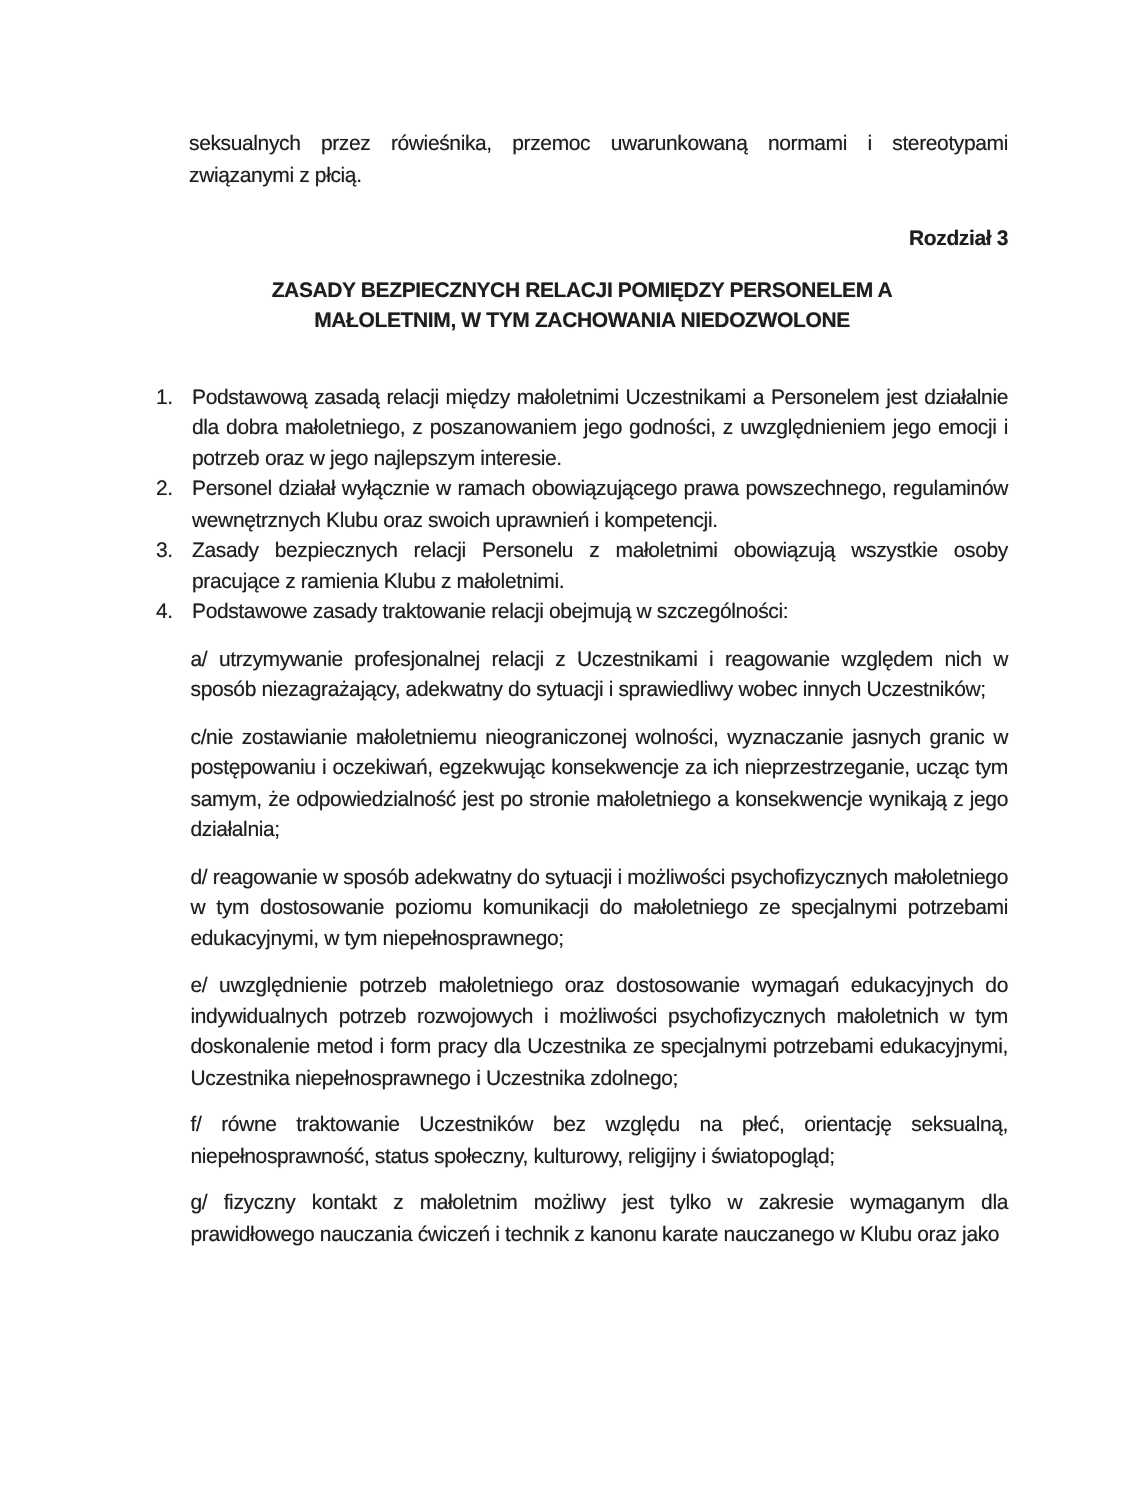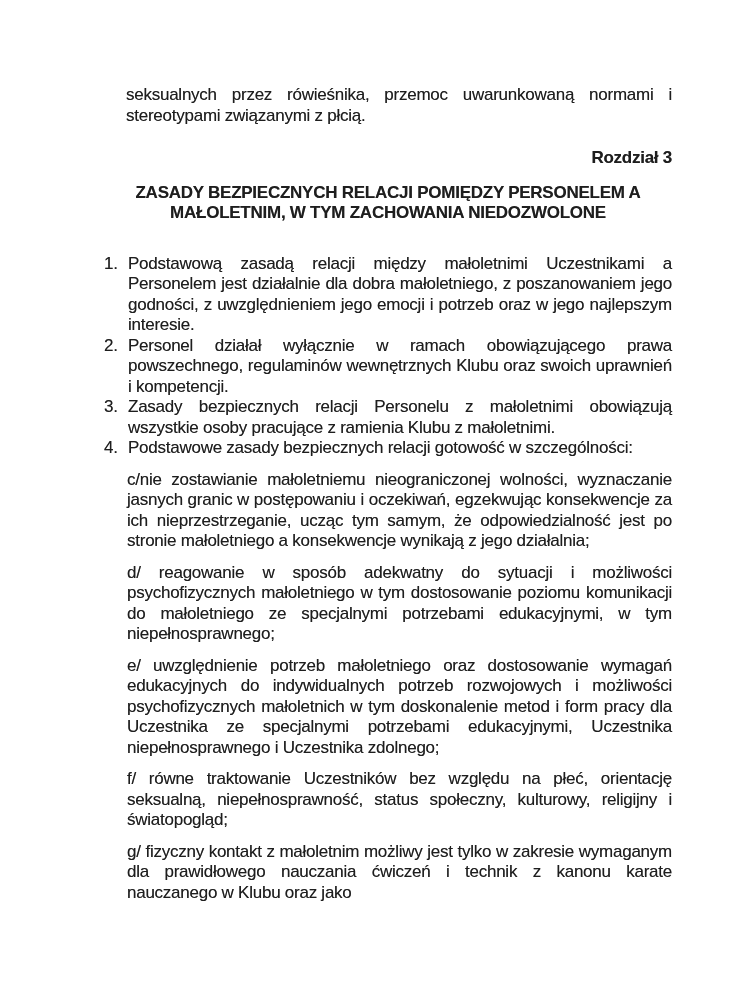--- a/index.html
+++ b/index.html
@@ -14,21 +14,21 @@
     background: #ffffff;
     overflow: hidden;
     font-family: "Liberation Sans", sans-serif;
     color: #1e1e1e;
   }
   .content {
     position: absolute;
     left: 104px;
     top: 85px;
     width: 568px;
-    font-size: 17px;
+    font-size: 14px;
     line-height: 20.5px;
     letter-spacing: -0.25px;
     text-align: justify;
     text-shadow: 0 0 0.5px rgba(30,30,30,0.55);
   }
   .intro {
     margin: 0;
     padding-left: 22px;
   }
   .chapter-label {
@@ -79,25 +79,26 @@
       <div class="nitem">
         <span class="num">2.</span>
         <span>Personel działał wyłącznie w ramach obowiązującego prawa powszechnego, regulaminów wewnętrznych Klubu oraz swoich uprawnień i kompetencji.</span>
       </div>
       <div class="nitem">
         <span class="num">3.</span>
         <span>Zasady bezpiecznych relacji Personelu z małoletnimi obowiązują wszystkie osoby pracujące z ramienia Klubu z małoletnimi.</span>
       </div>
       <div class="nitem">
         <span class="num">4.</span>
-        <span>Podstawowe zasady bezpiecznych relacji gotowość w szczególności:</span>
+        <span>Podstawowe zasady traktowanie relacji obejmują w szczególności:</span>
       </div>
     </div>
 
     <div>
+      <p class="litem">a/ utrzymywanie profesjonalnej relacji z Uczestnikami i reagowanie względem nich w sposób niezagrażający, adekwatny do sytuacji i sprawiedliwy wobec innych Uczestników;</p>
       <p class="litem">c/nie zostawianie małoletniemu nieograniczonej wolności, wyznaczanie jasnych granic w postępowaniu i oczekiwań, egzekwując konsekwencje za ich nieprzestrzeganie, ucząc tym samym, że odpowiedzialność jest po stronie małoletniego a konsekwencje wynikają z jego działalnia;</p>
       <p class="litem">d/ reagowanie w sposób adekwatny do sytuacji i możliwości psychofizycznych małoletniego w tym dostosowanie poziomu komunikacji do małoletniego ze specjalnymi potrzebami edukacyjnymi, w tym niepełnosprawnego;</p>
       <p class="litem">e/ uwzględnienie potrzeb małoletniego oraz dostosowanie wymagań edukacyjnych do indywidualnych potrzeb rozwojowych i możliwości psychofizycznych małoletnich w tym doskonalenie metod i form pracy dla Uczestnika ze specjalnymi potrzebami edukacyjnymi, Uczestnika niepełnosprawnego i Uczestnika zdolnego;</p>
       <p class="litem">f/ równe traktowanie Uczestników bez względu na płeć, orientację seksualną, niepełnosprawność, status społeczny, kulturowy, religijny i światopogląd;</p>
       <p class="litem">g/ fizyczny kontakt z małoletnim możliwy jest tylko w zakresie wymaganym dla prawidłowego nauczania ćwiczeń i technik z kanonu karate nauczanego w Klubu oraz jako</p>
     </div>
 
   </div>
 </div>
 

